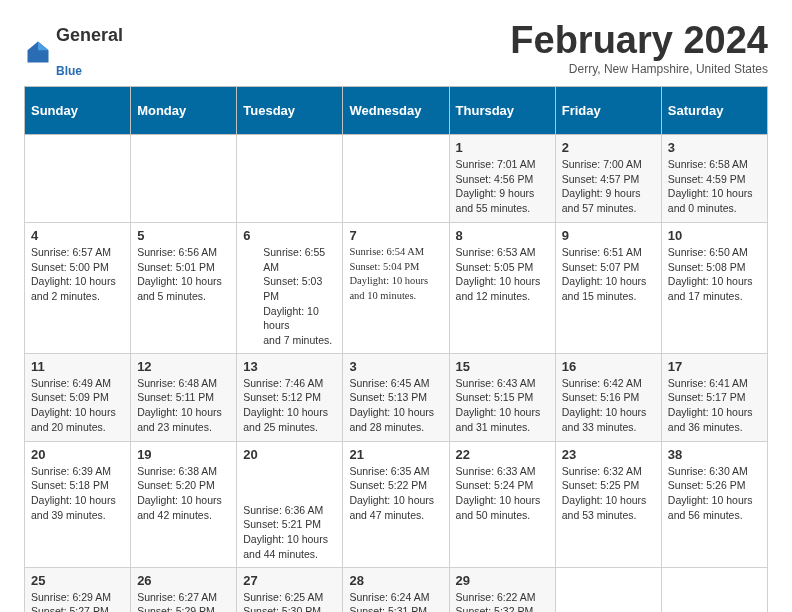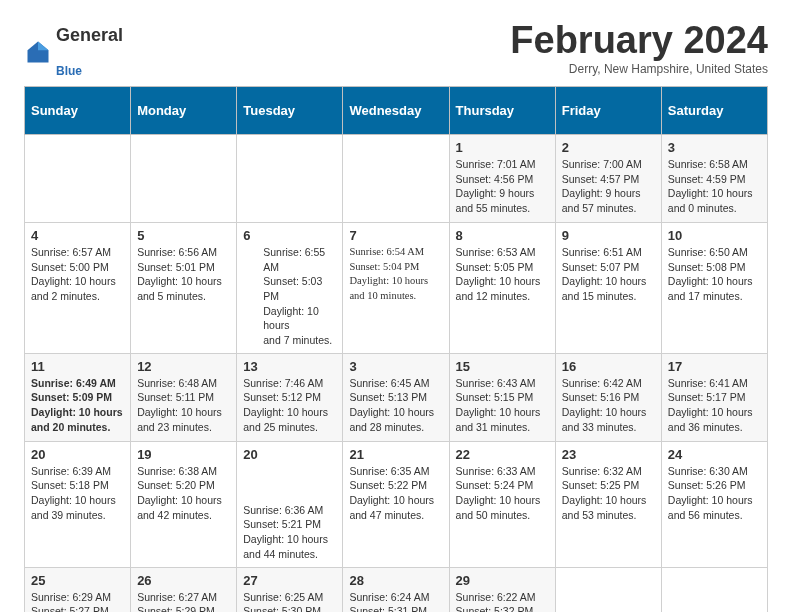--- a/index.html
+++ b/index.html
@@ -204,21 +204,21 @@
           <span class="day-num">10</span>
           <div class="day-info" style="white-space: pre-line;">Sunrise: 6:50 AM
 Sunset: 5:08 PM
 Daylight: 10 hours
 and 17 minutes.</div>
         </td>
       </tr>
       <tr>
         <td>
           <span class="day-num">11</span>
-          <div class="day-info" style="white-space: pre-line; font-weight: bold;">Sunrise: 6:49 AM
+          <div class="day-info" style="white-space: pre-line;">Sunrise: 6:49 AM
 Sunset: 5:09 PM
 Daylight: 10 hours
 and 20 minutes.</div>
         </td>
         <td>
           <span class="day-num">12</span>
           <div class="day-info" style="white-space: pre-line;">Sunrise: 6:48 AM
 Sunset: 5:11 PM
 Daylight: 10 hours
 and 23 minutes.</div>
@@ -296,21 +296,21 @@
 and 50 minutes.</div>
         </td>
         <td>
           <span class="day-num">23</span>
           <div class="day-info" style="white-space: pre-line;">Sunrise: 6:32 AM
 Sunset: 5:25 PM
 Daylight: 10 hours
 and 53 minutes.</div>
         </td>
         <td>
-          <span class="day-num">24</span>
+          <span class="day-num">38</span>
           <div class="day-info" style="white-space: pre-line;">Sunrise: 6:30 AM
 Sunset: 5:26 PM
 Daylight: 10 hours
 and 56 minutes.</div>
         </td>
       </tr>
       <tr>
         <td>
           <span class="day-num">25</span>
           <div class="day-info" style="white-space: pre-line;">Sunrise: 6:29 AM

